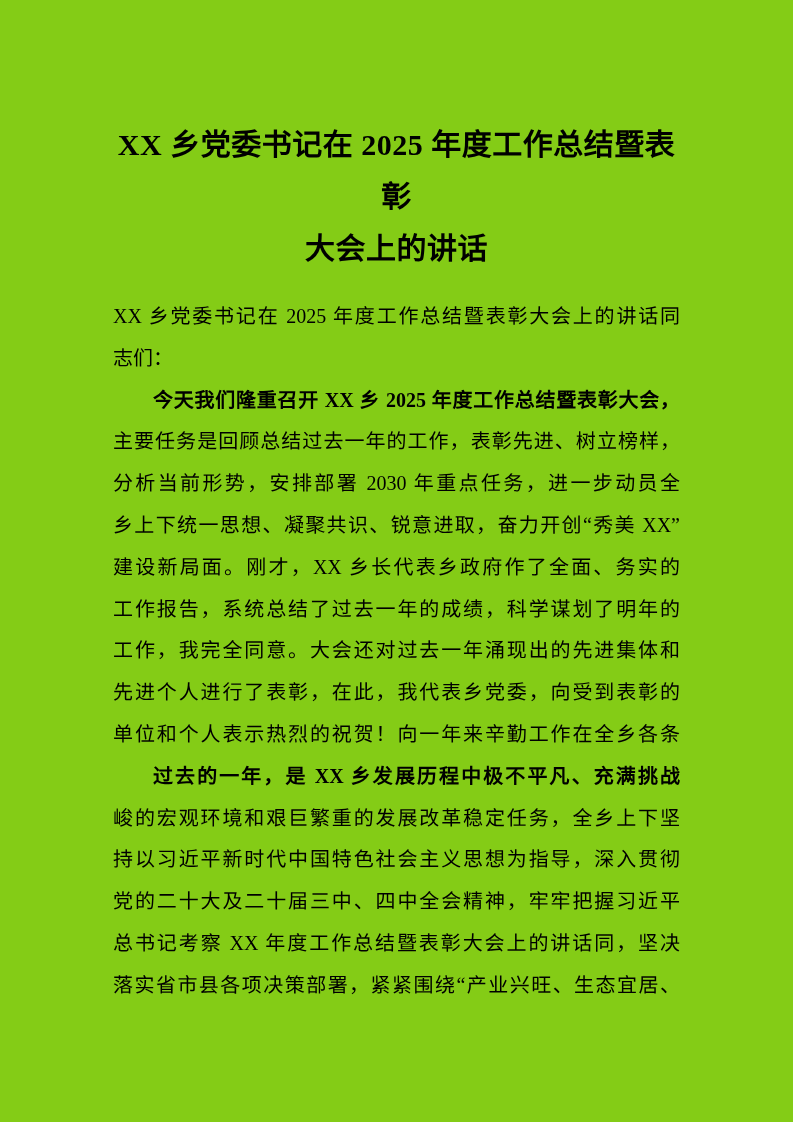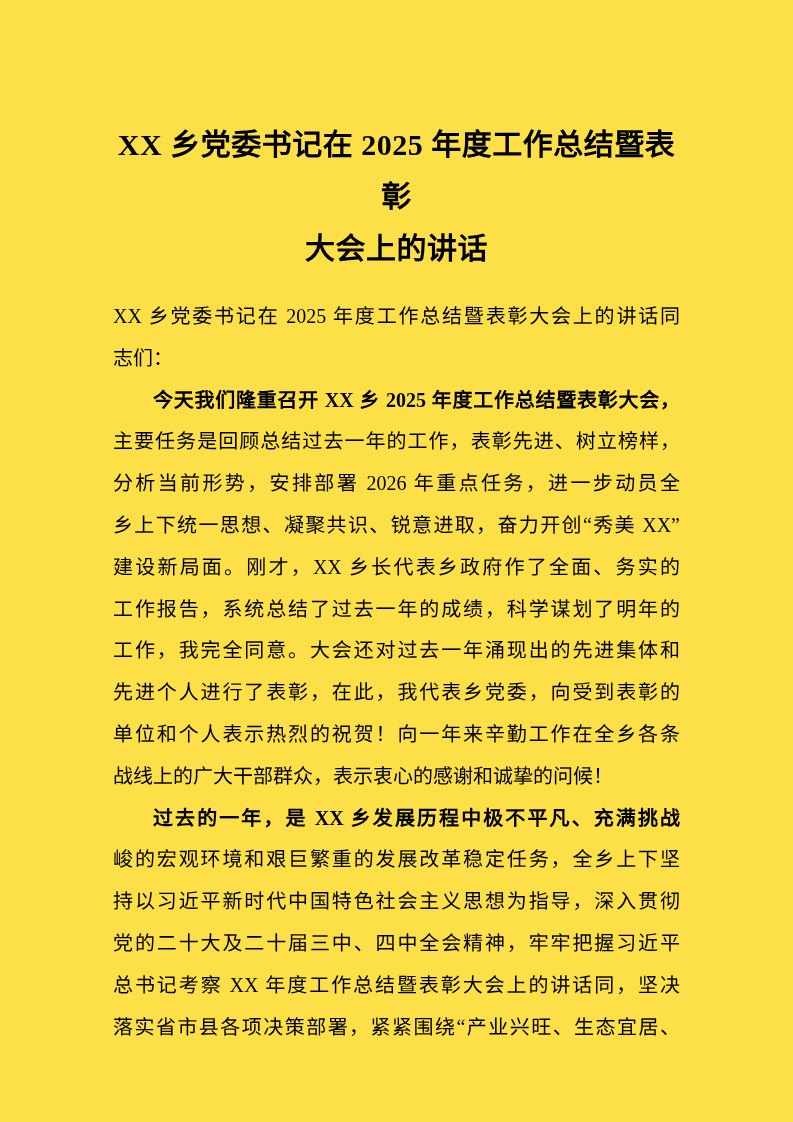--- a/index.html
+++ b/index.html
@@ -7,21 +7,21 @@
     padding: 0;
     background: #ffffff;
   }
   .page {
     position: relative;
     width: 793px;
     height: 1122px;
     box-sizing: border-box;
     margin: 0 auto;
     padding: 119px 113px 0 113px;
-    background: #fde047;
+    background: #84cc16;
     color: #000000;
     overflow: hidden;
     font-family: "Liberation Serif", "DejaVu Serif", serif;
   }
   .doc-title {
     font-size: 30px;
     font-weight: bold;
     line-height: 52px;
     text-align: center;
     letter-spacing: 0.5px;
@@ -52,28 +52,27 @@
 <div class="page">
   <div class="doc-title">
     <div class="title-line">XX 乡党委书记在 2025 年度工作总结暨表彰</div>
     <div class="title-line">大会上的讲话</div>
   </div>
   <div class="doc-body">
       <div class="line">XX 乡党委书记在 2025 年度工作总结暨表彰大会上的讲话同</div>
       <div class="line para-end">志们：</div>
       <div class="line indent">今天我们隆重召开 XX 乡 2025 年度工作总结暨表彰大会，</div>
       <div class="line">主要任务是回顾总结过去一年的工作，表彰先进、树立榜样，</div>
-      <div class="line">分析当前形势，安排部署 2026 年重点任务，进一步动员全</div>
+      <div class="line">分析当前形势，安排部署 2030 年重点任务，进一步动员全</div>
       <div class="line">乡上下统一思想、凝聚共识、锐意进取，奋力开创“秀美 XX”</div>
       <div class="line">建设新局面。刚才，XX 乡长代表乡政府作了全面、务实的</div>
       <div class="line">工作报告，系统总结了过去一年的成绩，科学谋划了明年的</div>
       <div class="line">工作，我完全同意。大会还对过去一年涌现出的先进集体和</div>
       <div class="line">先进个人进行了表彰，在此，我代表乡党委，向受到表彰的</div>
       <div class="line">单位和个人表示热烈的祝贺！向一年来辛勤工作在全乡各条</div>
-      <div class="line para-end">战线上的广大干部群众，表示衷心的感谢和诚挚的问候！</div>
       <div class="line indent">过去的一年，是 XX 乡发展历程中极不平凡、充满挑战</div>
       <div class="line">峻的宏观环境和艰巨繁重的发展改革稳定任务，全乡上下坚</div>
       <div class="line">持以习近平新时代中国特色社会主义思想为指导，深入贯彻</div>
       <div class="line">党的二十大及二十届三中、四中全会精神，牢牢把握习近平</div>
       <div class="line">总书记考察 XX 年度工作总结暨表彰大会上的讲话同，坚决</div>
       <div class="line">落实省市县各项决策部署，紧紧围绕“产业兴旺、生态宜居、</div>
     </div>
 </div>
 
 </body></html>

